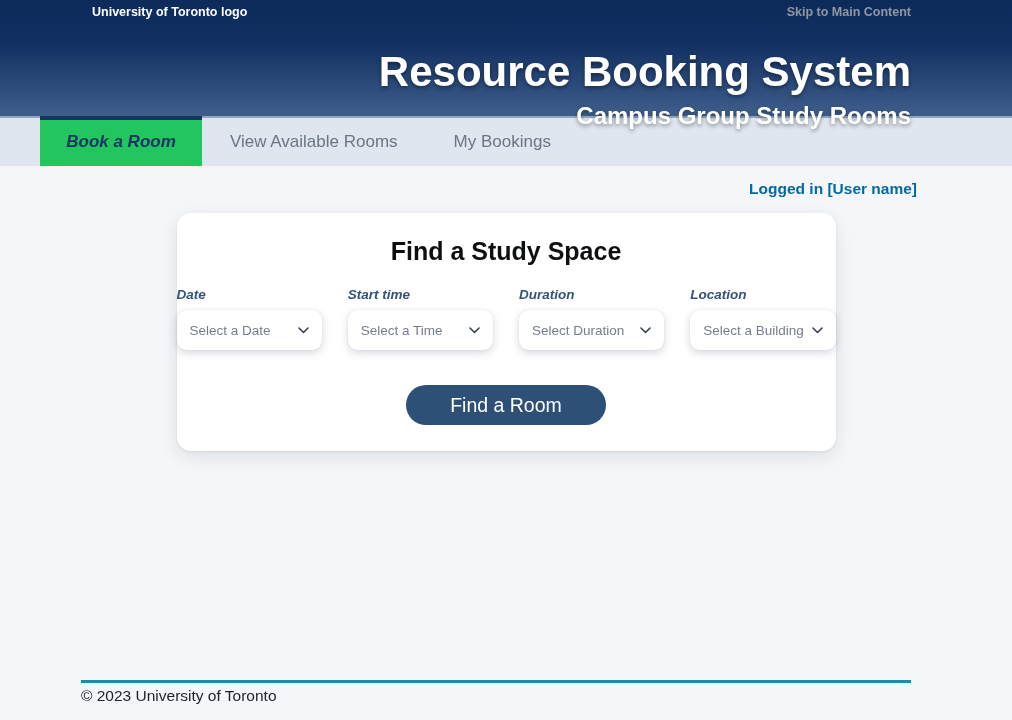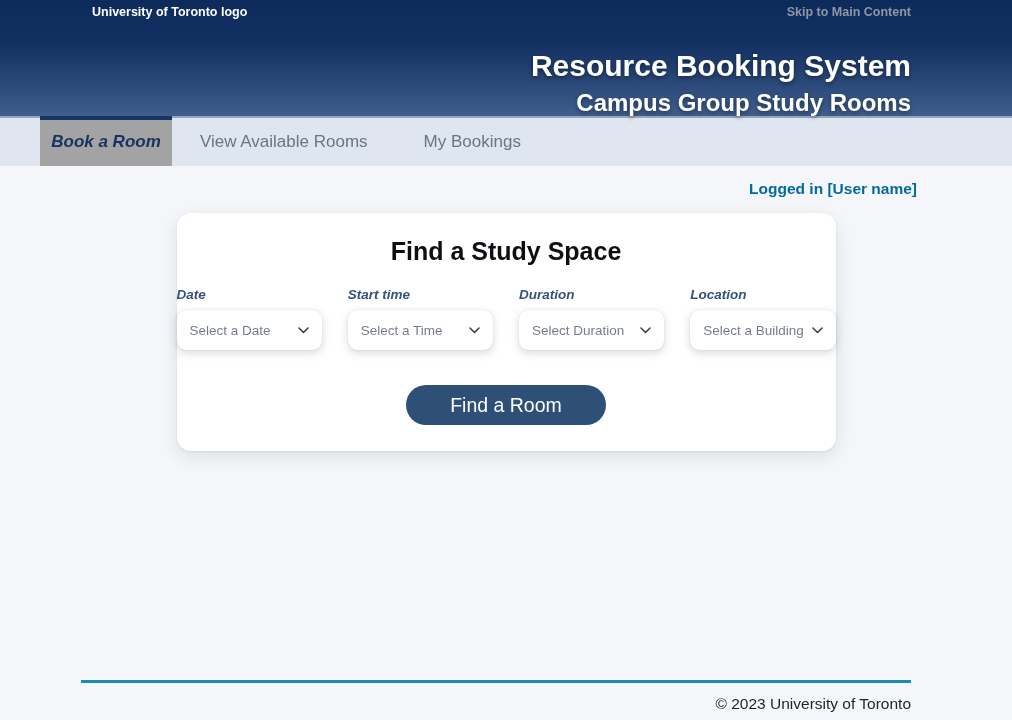--- a/index.html
+++ b/index.html
@@ -35,21 +35,21 @@
     cursor: pointer;
   }
   .titles {
     text-align: right;
     padding-right: 101px;
     margin-top: 30px;
   }
   .app-title {
     color: #ffffff;
     font-weight: bold;
-    font-size: 30px;
+    font-size: 42px;
     line-height: 1.1;
     text-shadow: 0 2px 4px rgba(0,0,0,0.4);
     padding-left: 42px;
   }
   .app-subtitle {
     color: #ffffff;
     font-weight: bold;
     font-size: 24px;
     margin-top: 7px;
     text-shadow: 0 2px 4px rgba(0,0,0,0.4);
@@ -67,23 +67,23 @@
     display: flex;
     align-items: center;
     justify-content: center;
     font-size: 17px;
     color: #6b7584;
     cursor: pointer;
     padding: 0 28px;
   }
   .tab.active {
     margin-left: 40px;
-    width: 132px;
+    width: 162px;
     padding: 0;
-    background: #a3a3a3;
+    background: #22c55e;
     color: #163562;
     font-weight: bold;
     font-style: italic;
     position: relative;
   }
   .tab-indicator {
     position: absolute;
     top: -2px; left: 0; right: 0;
     height: 4px;
     background: #163562;
@@ -159,22 +159,21 @@
     position: absolute;
     left: 81px;
     width: 830px;
     top: 680px;
   }
   .footer-line {
     height: 3px;
     background: #1b8ab5;
   }
   .copyright {
-    margin-top: 12px;
-    text-align: right;
+    margin-top: 4px;
     font-size: 15.5px;
     color: #1c212b;
   }
 </style>
 </head>
 <body>
 
 <div class="header">
   <div class="header-top">
     <span class="logo-text">University of Toronto logo</span>

